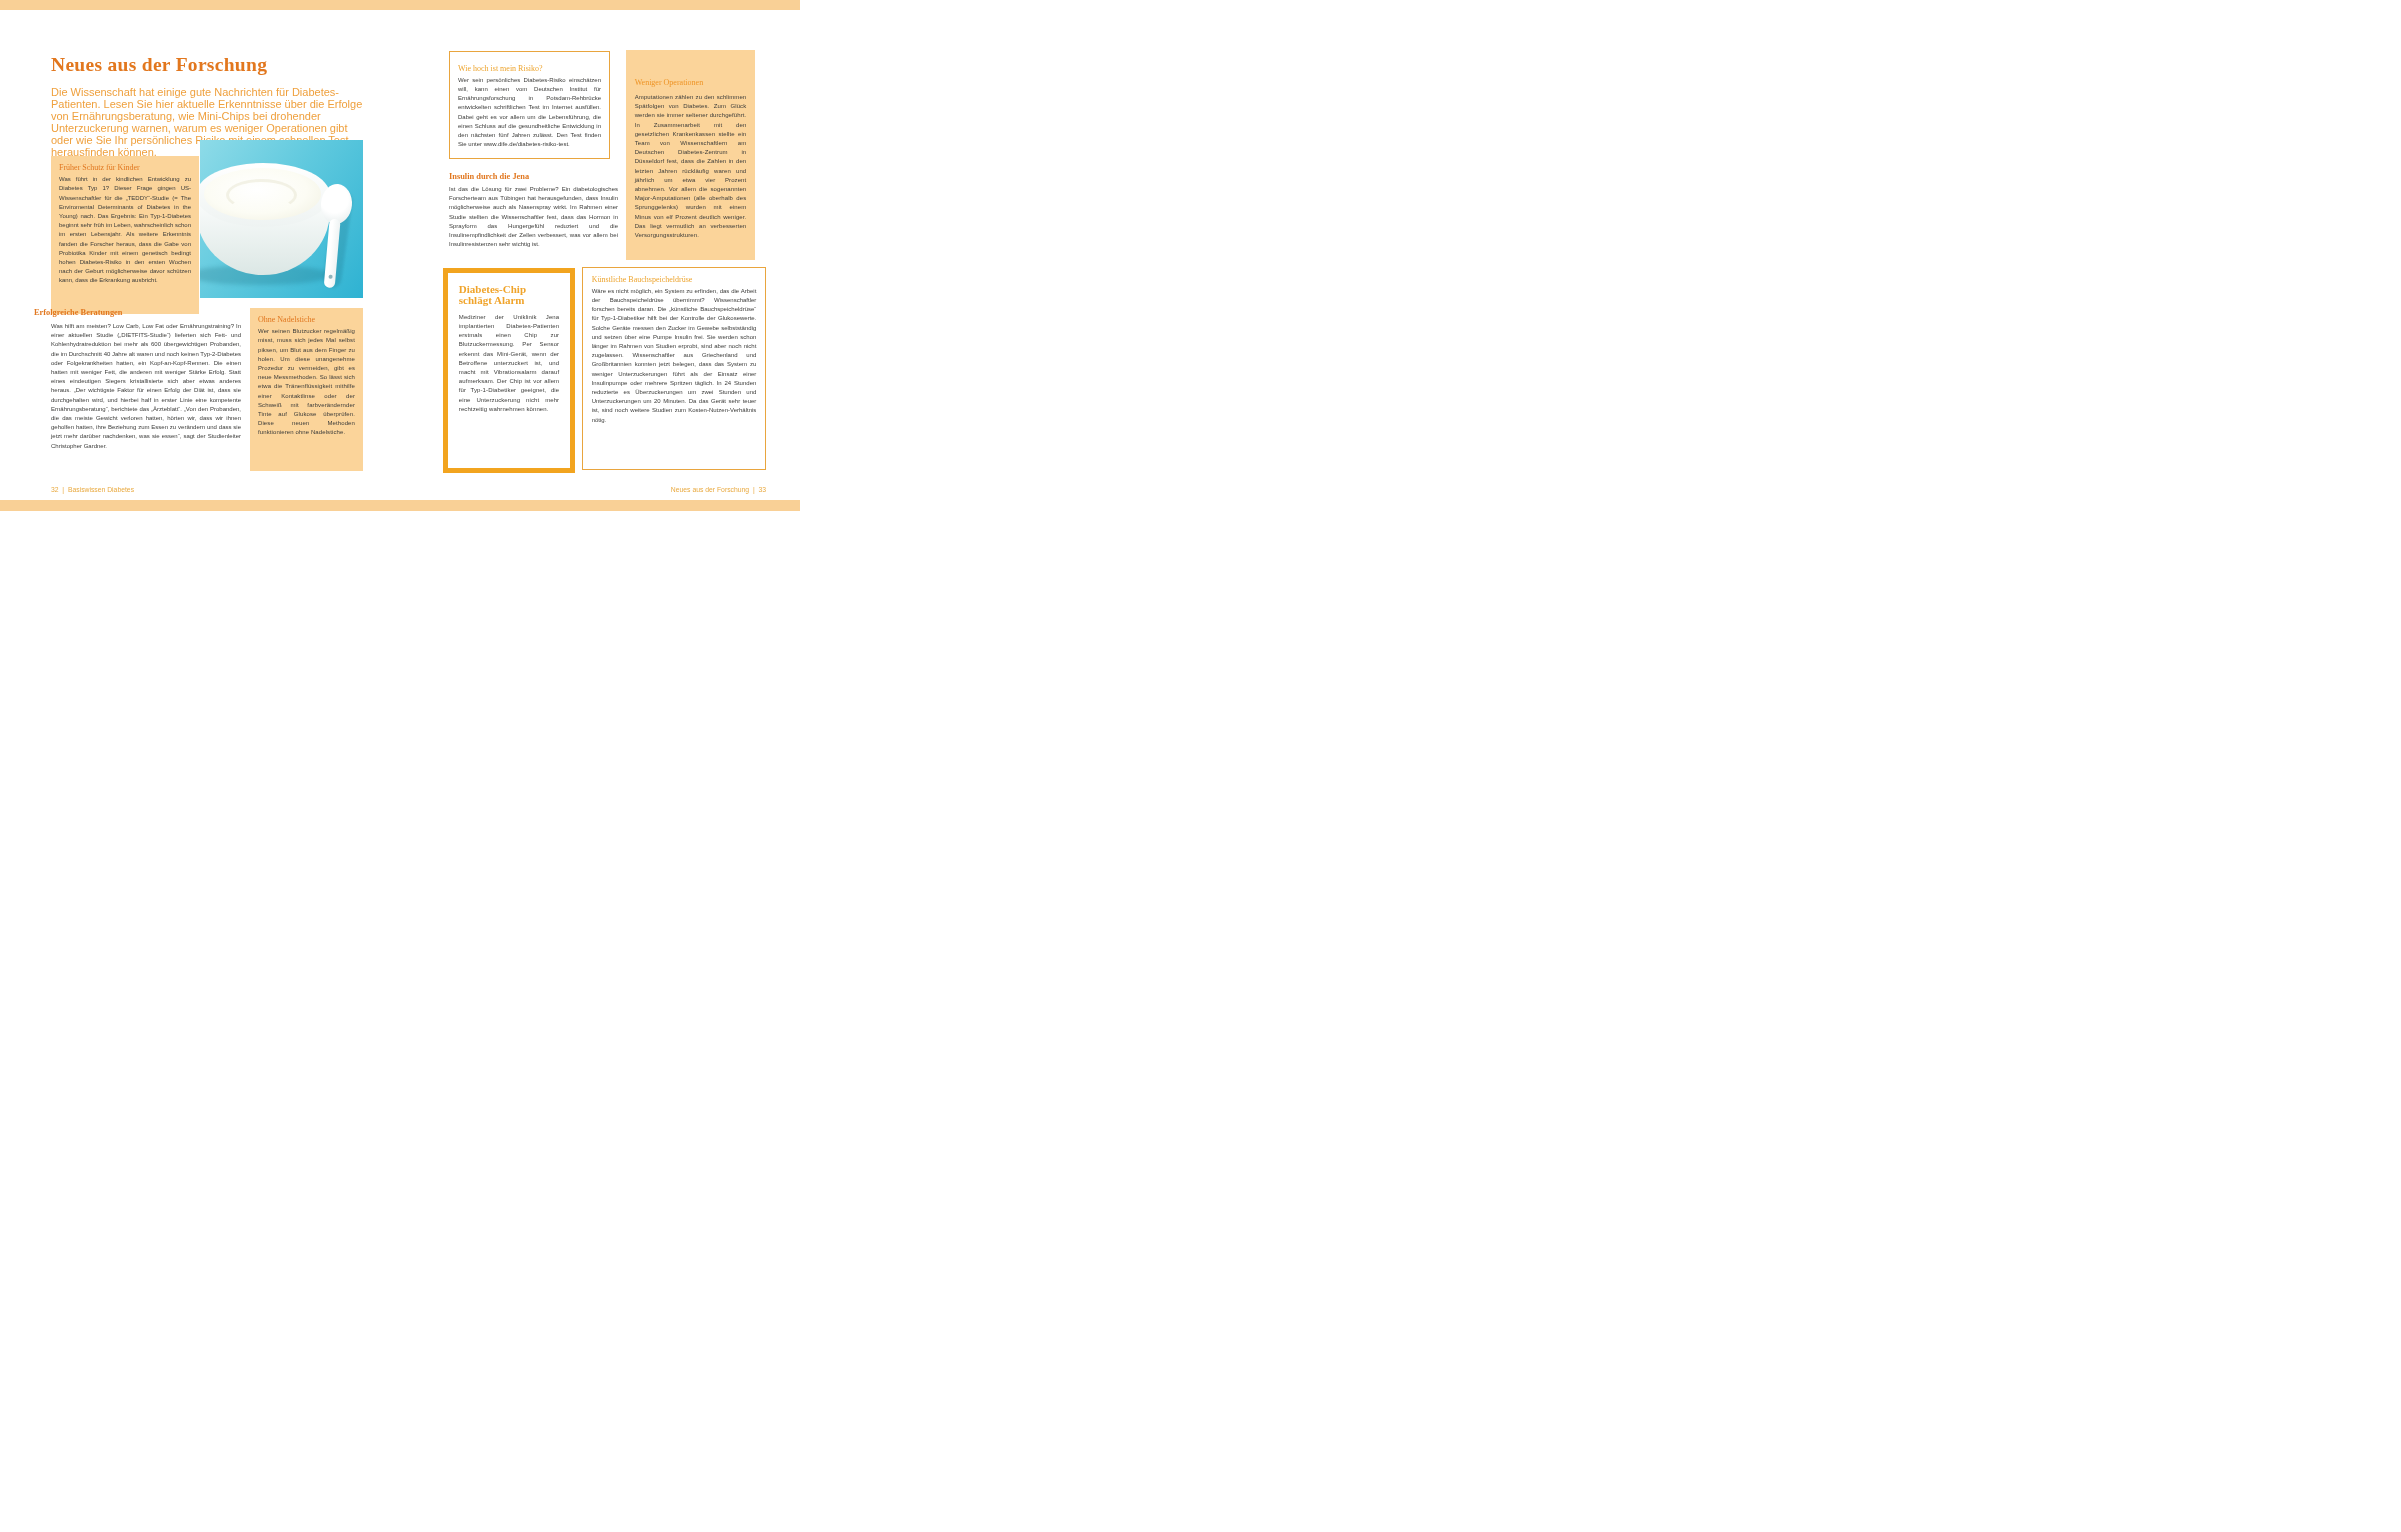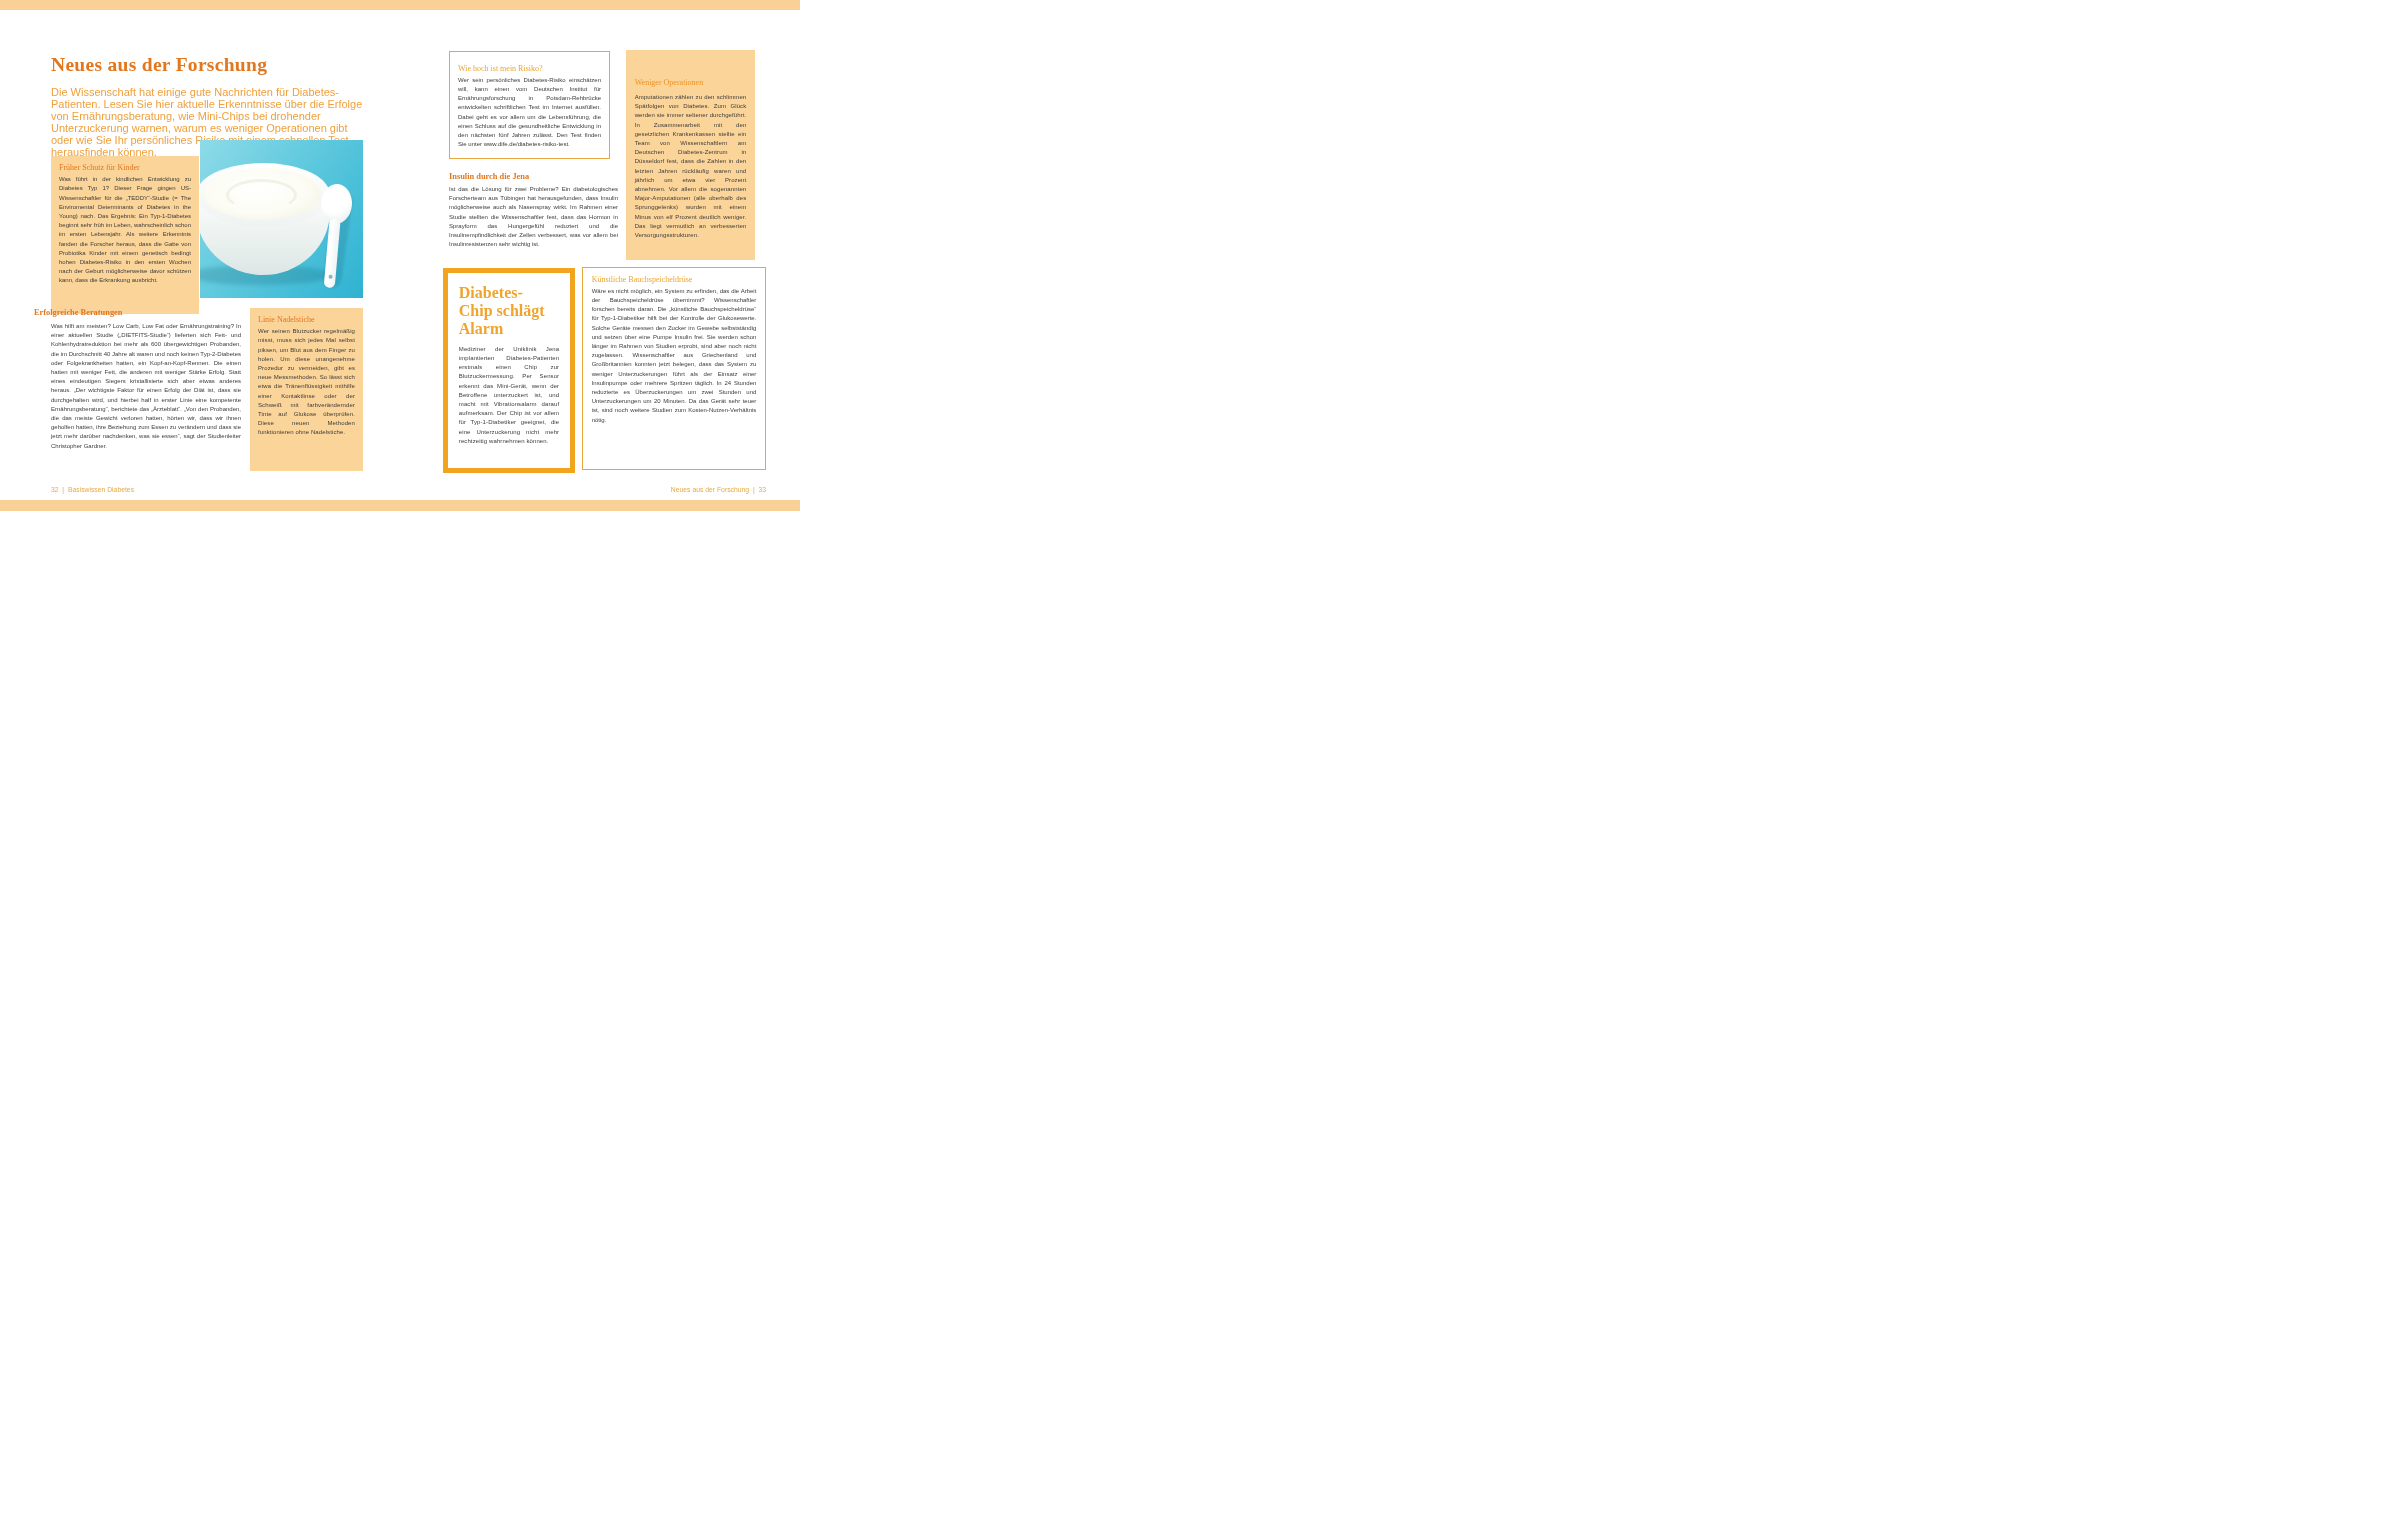--- a/index.html
+++ b/index.html
@@ -83,21 +83,21 @@
   .sec-insulin-h{left:449px;top:172px;}
   .sec-insulin-b{position:absolute;left:449px;top:185px;width:169px;}
 
   .box-chip{
     position:absolute;left:443px;top:268px;width:132px;height:205px;
     background:#ffffff;border:5.4px solid #f2a41f;box-sizing:border-box;
     padding:10.8px 10.8px;
   }
   .chip-heading{
     font-family:"Liberation Serif", serif;font-weight:700;
-    font-size:16px;line-height:18px;color:#f0a42b;margin:0 4px 7px 0;
+    font-size:11px;line-height:11px;color:#f0a42b;margin:0 4px 7px 0;
   }
   .box-bauch{left:582px;top:267px;width:184px;height:203px;padding:6.5px 8.7px;}
   .box-weniger{left:626px;top:50px;width:129px;height:210px;padding:8px 8.7px;}
   .box-weniger .panel-heading{color:#ee9426;margin-bottom:6px;margin-top:20px;}
 
   
   .footer{position:absolute;top:486px;font-size:6.8px;color:#e9a93f;}
   .footer .sep{margin:0 3.8px;color:#e9a93f;}
   .footer-left{left:51px;}
   .footer-right{right:34px;text-align:right;}
@@ -129,21 +129,21 @@
       <div class="spoon-head"></div>
       <div class="spoon-handle"></div>
       <div class="spoon-hole"></div>
     </div>
   </div>
 
   <h2 class="sec-heading sec-beratungen-h">Erfolgreiche Beratungen</h2>
   <p class="body-text sec-beratungen-b">Was hilft am meisten? Low Carb, Low Fat oder Ernährungstraining? In einer aktuellen Studie („DIETFITS-Studie“) lieferten sich Fett- und Kohlenhydratreduktion bei mehr als 600 übergewichtigen Probanden, die im Durchschnitt 40 Jahre alt waren und noch keinen Typ-2-Diabetes oder Folgekrankheiten hatten, ein Kopf-an-Kopf-Rennen. Die einen hatten mit weniger Fett, die anderen mit weniger Stärke Erfolg. Statt eines eindeutigen Siegers kristallisierte sich aber etwas anderes heraus. „Der wichtigste Faktor für einen Erfolg der Diät ist, dass sie durchgehalten wird, und hierbei half in erster Linie eine kompetente Ernährungsberatung“, berichtete das „Ärzteblatt“. „Von den Probanden, die das meiste Gewicht verloren hatten, hörten wir, dass wir ihnen geholfen hatten, ihre Beziehung zum Essen zu verändern und dass sie jetzt mehr darüber nachdenken, was sie essen“, sagt der Studienleiter Christopher Gardner.</p>
 
   <section class="panel box-nadel">
-    <h2 class="panel-heading">Linie Nadelstiche</h2>
+    <h2 class="panel-heading">Ohne Nadelstiche</h2>
     <p class="body-text tracked">Wer seinen Blutzucker regelmäßig misst, muss sich jedes Mal selbst piksen, um Blut aus dem Finger zu holen. Um diese unangenehme Prozedur zu vermeiden, gibt es neue Messmethoden. So lässt sich etwa die Tränenflüssigkeit mithilfe einer Kontaktlinse oder der Schweiß mit farbverändernder Tinte auf Glukose überprüfen. Diese neuen Methoden funktionieren ohne Nadelstiche.</p>
   </section>
 
   <section class="boxed box-risiko">
     <h2 class="panel-heading gold">Wie hoch ist mein Risiko?</h2>
     <p class="body-text">Wer sein persönliches Diabetes-Risiko einschätzen will, kann einen vom Deutschen Institut für Ernährungsforschung in Potsdam-Rehbrücke entwickelten schriftlichen Test im Internet ausfüllen. Dabei geht es vor allem um die Lebensführung, die einen Schluss auf die gesundheitliche Entwicklung in den nächsten fünf Jahren zulässt. Den Test finden Sie unter www.dife.de/diabetes-risiko-test.</p>
   </section>
 
   <h2 class="sec-heading sec-insulin-h">Insulin durch die Jena</h2>
   <p class="body-text sec-insulin-b">Ist das die Lösung für zwei Probleme? Ein diabetologisches Forscherteam aus Tübingen hat herausgefunden, dass Insulin möglicherweise auch als Nasenspray wirkt. Im Rahmen einer Studie stellten die Wissenschaftler fest, dass das Hormon in Sprayform das Hungergefühl reduziert und die Insulinempfindlichkeit der Zellen verbessert, was vor allem bei Insulinresistenzen sehr wichtig ist.</p>

